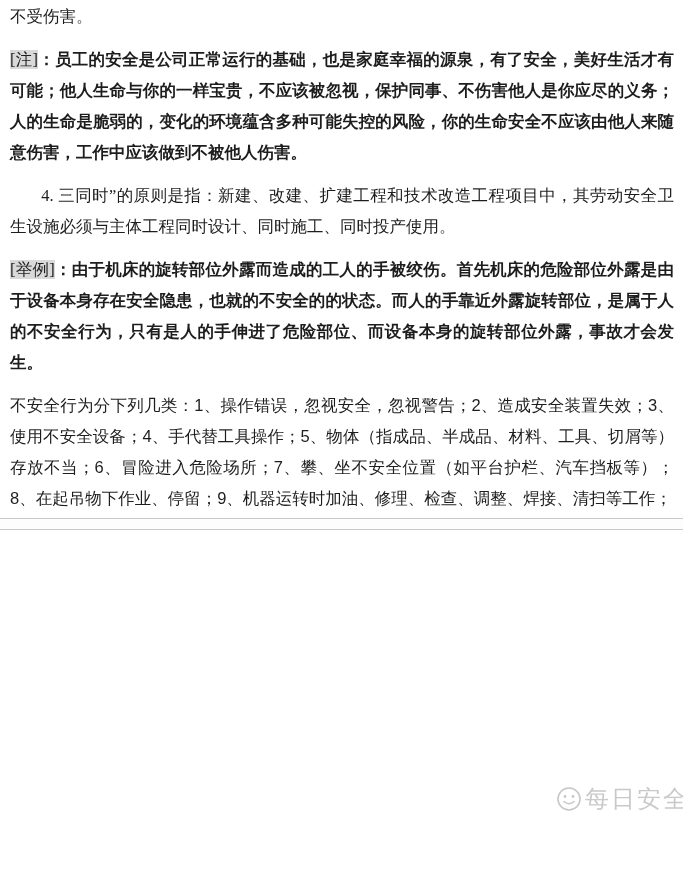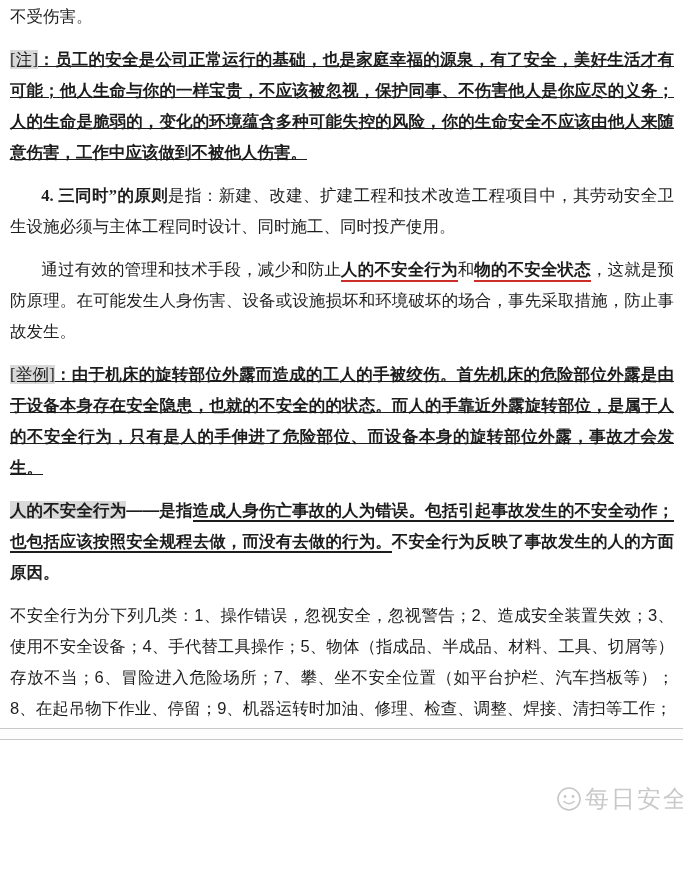--- a/index.html
+++ b/index.html
@@ -22,25 +22,25 @@
     padding:1px 9px 0 10px;
     font-size:16.5px;
     color:var(--text-color);
     text-align:justify;
   }
   .para{margin:12px 0 0;line-height:31px;}
   .para:first-child{margin-top:0;}
   .serif{font-family:"Liberation Serif","DejaVu Serif",serif;}
   .sans{font-family:"Liberation Sans","DejaVu Sans",sans-serif;}
   .w-normal{font-weight:400;}
-  .w-semibold{font-weight:600;text-decoration:underline;}
+  .w-semibold{font-weight:600;}
   .w-bold{font-weight:700;}
   .indent{text-indent:1.9em;}
   .run{}
-  .bold{font-weight:700;}
+  .bold{font-weight:400;}
   .tag{
     font-family:"Liberation Serif","DejaVu Serif",serif;
     font-weight:400;
     background:var(--highlight);
   }
   .hl{background:var(--highlight);}
   .red-underline{border-bottom:2px solid var(--red-underline);padding-bottom:1px;}
   .black-underline{border-bottom:2px solid var(--text-color);padding-bottom:1px;}
   .page-break{
     margin:4px -10px 4px -10px;
@@ -65,23 +65,21 @@
   }
   .smiley{flex:0 0 auto;}
 </style>
 </head>
 <body>
 
 <div class="page">
     <p class="para serif w-normal"><span class="run">不受伤害。</span></p>
     <p class="para sans w-semibold"><span class="run tag">[注]</span><span class="run">：</span><span class="run">员工的安全是公司正常运行的基础，也是家庭幸福的源泉，有了安全，美好生活才有可能；他人生命与你的一样宝贵，不应该被忽视，保护同事、不伤害他人是你应尽的义务；人的生命是脆弱的，变化的环境蕴含多种可能失控的风险，你的生命安全不应该由他人来随意伤害，工作中应该做到不被他人伤害。</span></p>
     <p class="para serif w-normal indent"><span class="run bold">4. 三同时”的原则</span><span class="run">是指：新建、改建、扩建工程和技术改造工程项目中，其劳动安全卫生设施必须与主体工程同时设计、同时施工、同时投产使用。</span></p>
-    <p class="para serif w-normal indent"><span class="run">通过有效的管理和技术手段，减少和防止</span><span class="run bold red-underline">人的不安全行为</span><span class="run">和</span><span class="run bold red-underline">物的不安全状态</span><span class="run">，这就是预防原理。在可能发生人身伤害、设备或设施损坏和环境破坏的场合，事先采取措施，防止事故发生。</span></p>
     <p class="para sans w-semibold"><span class="run tag">[举例]</span><span class="run">：</span><span class="run">由于机床的旋转部位外露而造成的工人的手被绞伤。首先机床的危险部位外露是由于设备本身存在安全隐患，也就的不安全的的状态。而人的手靠近外露旋转部位，是属于人的不安全行为，只有是人的手伸进了危险部位、而设备本身的旋转部位外露，事故才会发生。</span></p>
-    <p class="para sans w-bold"><span class="run hl">人的不安全行为</span><span class="run">——是指</span><span class="run black-underline">造成人身伤亡事故的人为错误。包括引起事故发生的不安全动作；也包括应该按照安全规程去做，而没有去做的行为。</span><span class="run">不安全行为反映了事故发生的人的方面原因。</span></p>
     <p class="para sans w-normal"><span class="run">不安全行为分下列几类：1、操作错误，忽视安全，忽视警告；2、造成安全装置失效；3、使用不安全设备；4、手代替工具操作；5、物体（指成品、半成品、材料、工具、切屑等）存放不当；6、冒险进入危险场所；7、攀、坐不安全位置（如平台护栏、汽车挡板等）；8、在起吊物下作业、停留；9、机器运转时加油、修理、检查、调整、焊接、清扫等工作；</span></p>
     <div class="page-break"></div>
   </div>
 
 <div class="watermark">
   <svg class="smiley" width="26" height="26" viewBox="0 0 26 26">
     <circle cx="13" cy="13" r="11" fill="none" stroke="#c7c7c7" stroke-width="1.6"></circle>
     <circle cx="9" cy="10.5" r="1.4" fill="#c7c7c7"></circle>
     <circle cx="17" cy="10.5" r="1.4" fill="#c7c7c7"></circle>
     <path d="M8 15.5 Q13 20 18 15.5" fill="none" stroke="#c7c7c7" stroke-width="1.6" stroke-linecap="round"></path>

